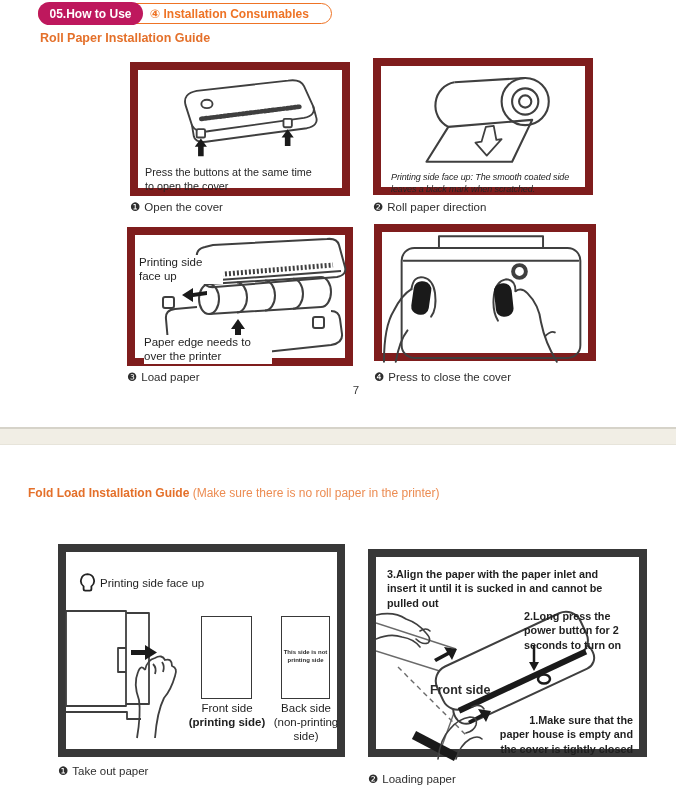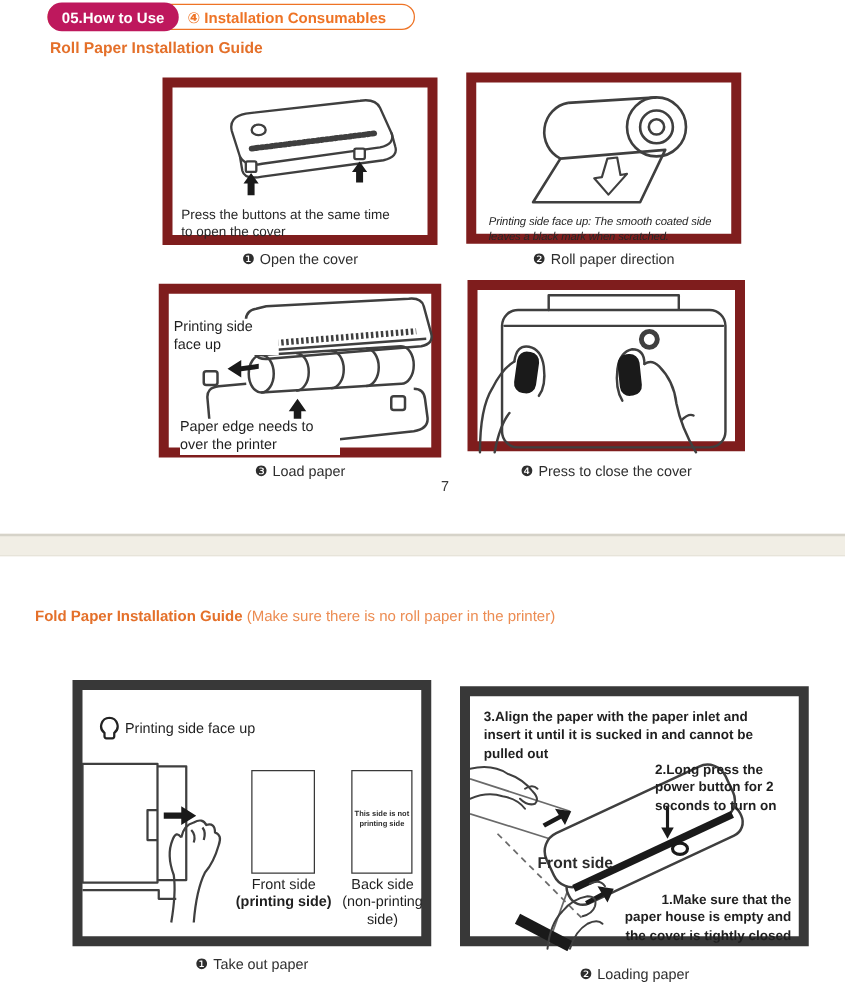--- a/index.html
+++ b/index.html
@@ -11,21 +11,21 @@
   .badge-outline{left:38px;top:3px;width:294px;height:21px;border:1.5px solid #ee7325;border-radius:12px;background:#fff;box-sizing:border-box;}
   .badge-fill{left:38px;top:2px;width:105px;height:23px;background:#be185d;border-radius:12px;color:#fff;
     font-size:12px;font-weight:bold;display:flex;align-items:center;justify-content:center;box-sizing:border-box;}
   .badge-sec{left:150px;top:2px;height:23px;display:flex;align-items:center;color:#ee7325;font-size:12px;font-weight:bold;}
   .sec-title{font-size:12.5px;font-weight:bold;color:#e4702a;text-align:right;}
   .roll-title{left:40px;top:31px;}
   .fold-title{left:28px;top:486px;font-size:12px;}
   .fold-title .sub{font-weight:normal;color:#ec8c52;}
   
   .fig-box{border:8px solid #7f1d1d;background:#fff;box-sizing:border-box;}
-  .fig-caption{text-align:center;font-size:11.5px;color:#2e2e2e;}
+  .fig-caption{text-align:left;font-size:11.5px;color:#2e2e2e;}
   .fig-caption .mk{margin-right:4px;}
   .note{font-size:10.8px;line-height:1.3;color:#262626;}
   .note-sm{font-size:9px;line-height:1.3;color:#262626;letter-spacing:-0.1px;}
   .ill-label{font-size:11.5px;line-height:1.25;color:#1f1f1f;background:#fff;}
   .pagenum{left:336px;top:384px;width:40px;text-align:center;font-size:11.5px;color:#3a3a3a;}
   .divider{left:0;top:427px;width:676px;height:18px;background:#f1eee5;border-top:2px solid #d6d3c9;border-bottom:1px solid #e7e4da;box-sizing:border-box;}
   
   .tip-row{font-size:11.5px;color:#1f1f1f;}
   .sheet{border:1.5px solid #383838;background:#fff;box-sizing:border-box;}
   .sheet-note{font-size:6px;font-weight:bold;line-height:1.35;text-align:center;color:#2b2b2b;}
@@ -129,21 +129,21 @@
     </svg>
   </div>
   <div class="abs fig-caption" style="left:374px;top:370px;width:222px;">
     <span class="mk">❹</span><span>Press to close the cover</span>
   </div>
 
   <div class="abs pagenum">7</div>
   <div class="abs divider"></div>
 
   <div class="abs sec-title fold-title">
-    <span>Fold Paper Installation Guide</span>
+    <span>Fold Load Installation Guide</span>
     <span class="sub">(Make sure there is no roll paper in the printer)</span>
   </div>
 
   <div class="abs fig-box" style="left:58px;top:544px;width:287px;height:213px;border-color:#383838;">
     <svg class="abs" style="left:13px;top:21px;" width="17" height="23" viewBox="0 0 17 23">
       <path d="M8.5,1.2 A6.8,6.8 0 0 1 12.4,13.4 L12.4,16 Q12.4,17.6 10.8,17.6 L6.2,17.6 Q4.6,17.6 4.6,16 L4.6,13.4 A6.8,6.8 0 0 1 8.5,1.2 Z" fill="none" stroke="#222" stroke-width="1.8"></path>
     </svg>
     <div class="abs tip-row" style="left:34px;top:25px;">Printing side face up</div>
 
     <svg class="abs" style="left:-1px;top:56px;" width="128" height="155" viewBox="0 0 128 155">

